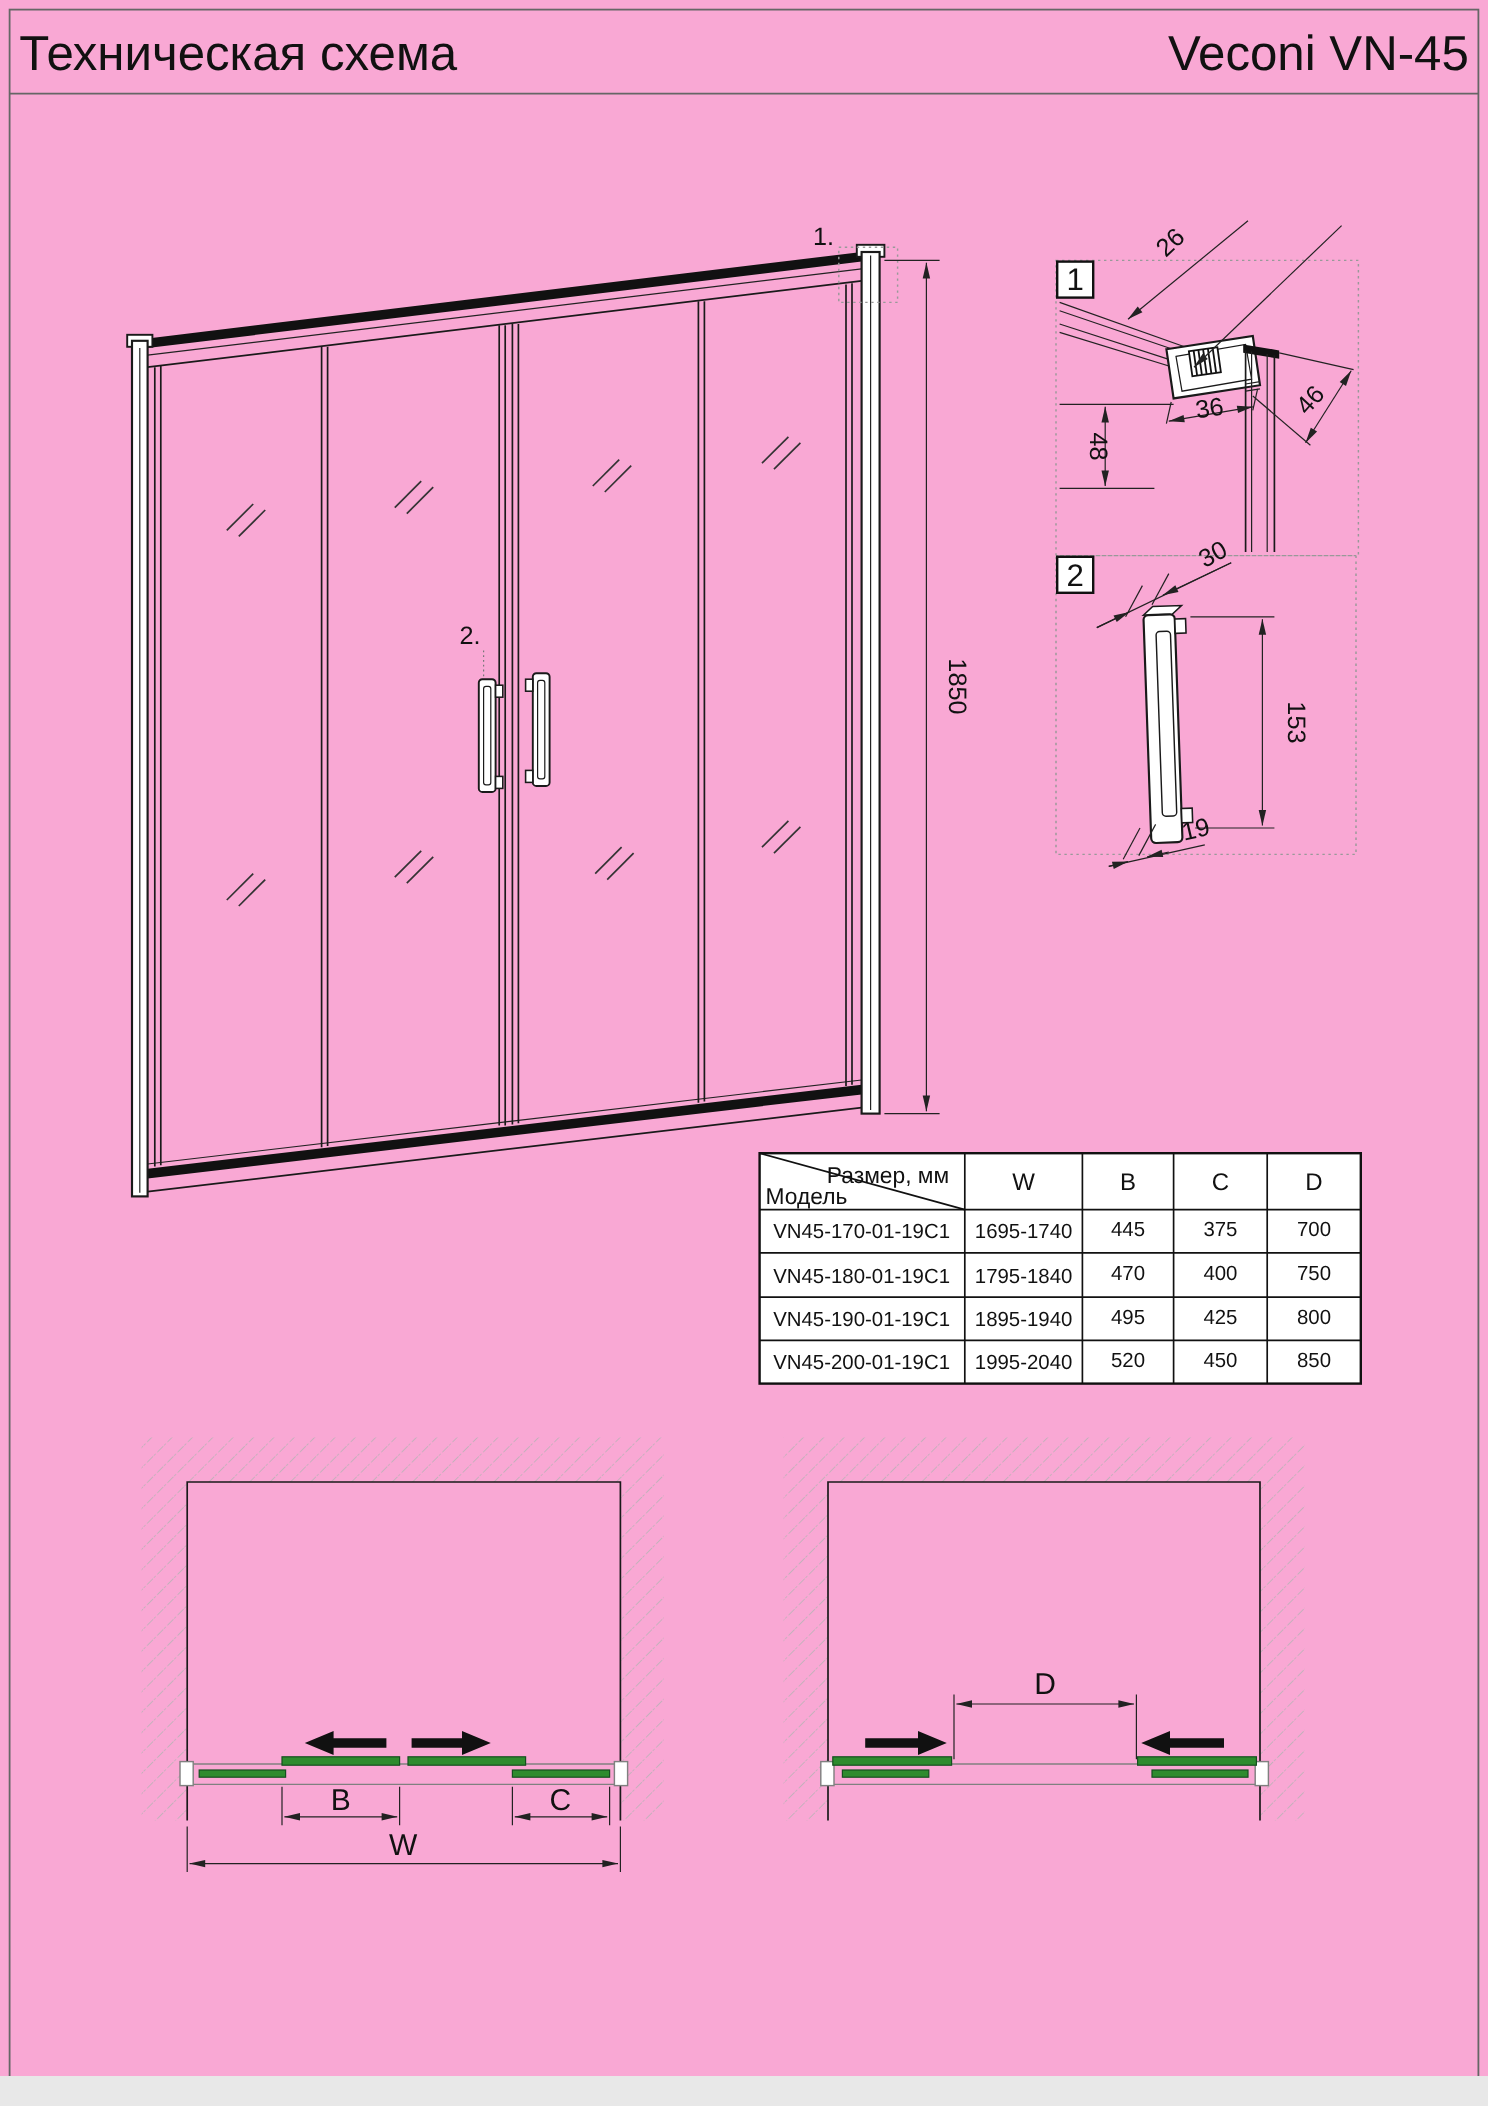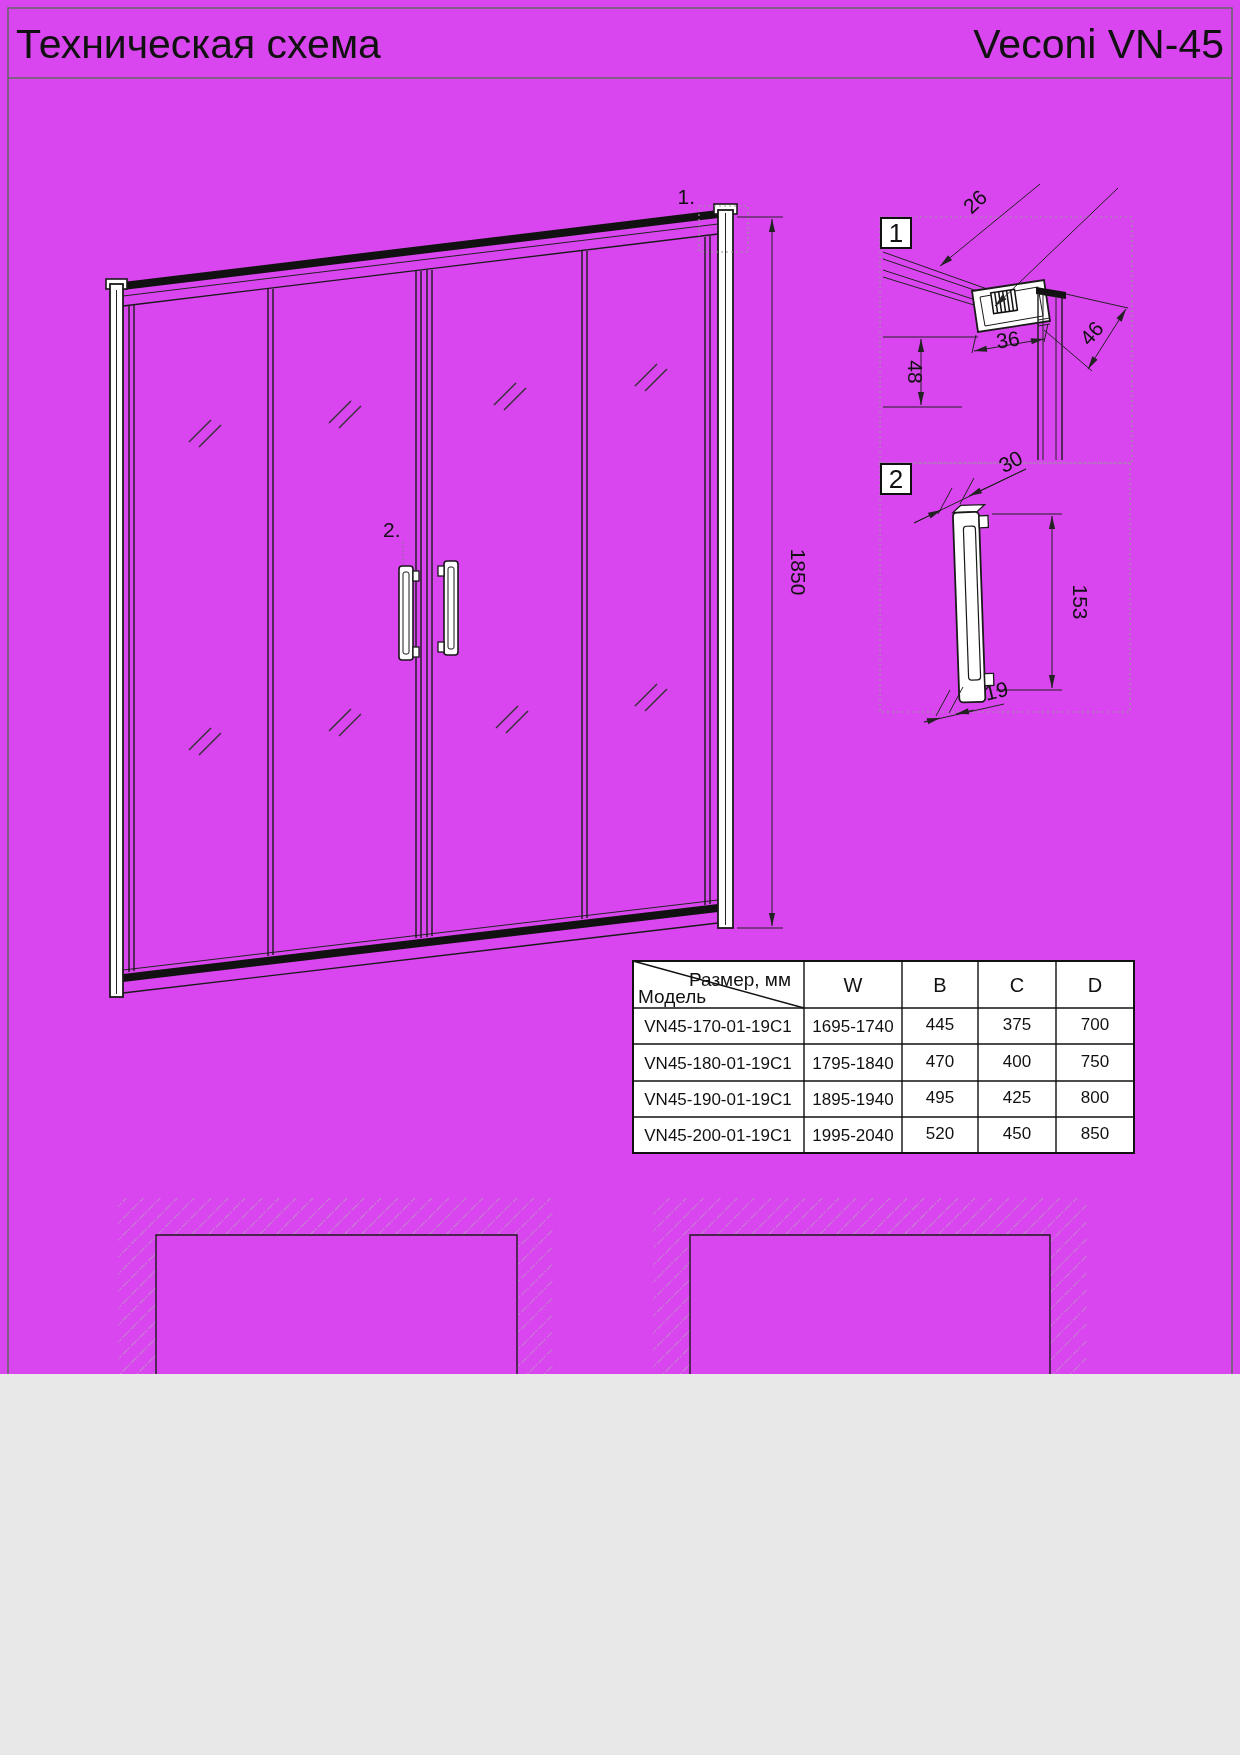--- a/index.html
+++ b/index.html
@@ -1,16 +1,16 @@
 <!DOCTYPE html>
 <html><head>
 <meta charset="utf-8">
 <style>
   html,body{margin:0;padding:0;background:#e8e8e8;}
-  .page{position:relative;width:1240px;height:1374px;background:#d946ef;margin:0 auto;
+  .page{position:relative;width:1240px;height:1730px;background:#f9a8d4;margin:0 auto;
         font-family:"Liberation Sans",sans-serif;overflow:hidden;}
   svg{position:absolute;left:0;top:0;}
   text{font-family:"Liberation Sans",sans-serif;fill:#111;}
   .title{font-size:41px;}
   .dim{font-size:21px;}
   .plan-dim{font-size:25px;}
   .tbl{font-size:17px;}
   .tbl-h{font-size:20px;}
   .tbl-c{font-size:19px;}
   .callout{font-size:21px;}

